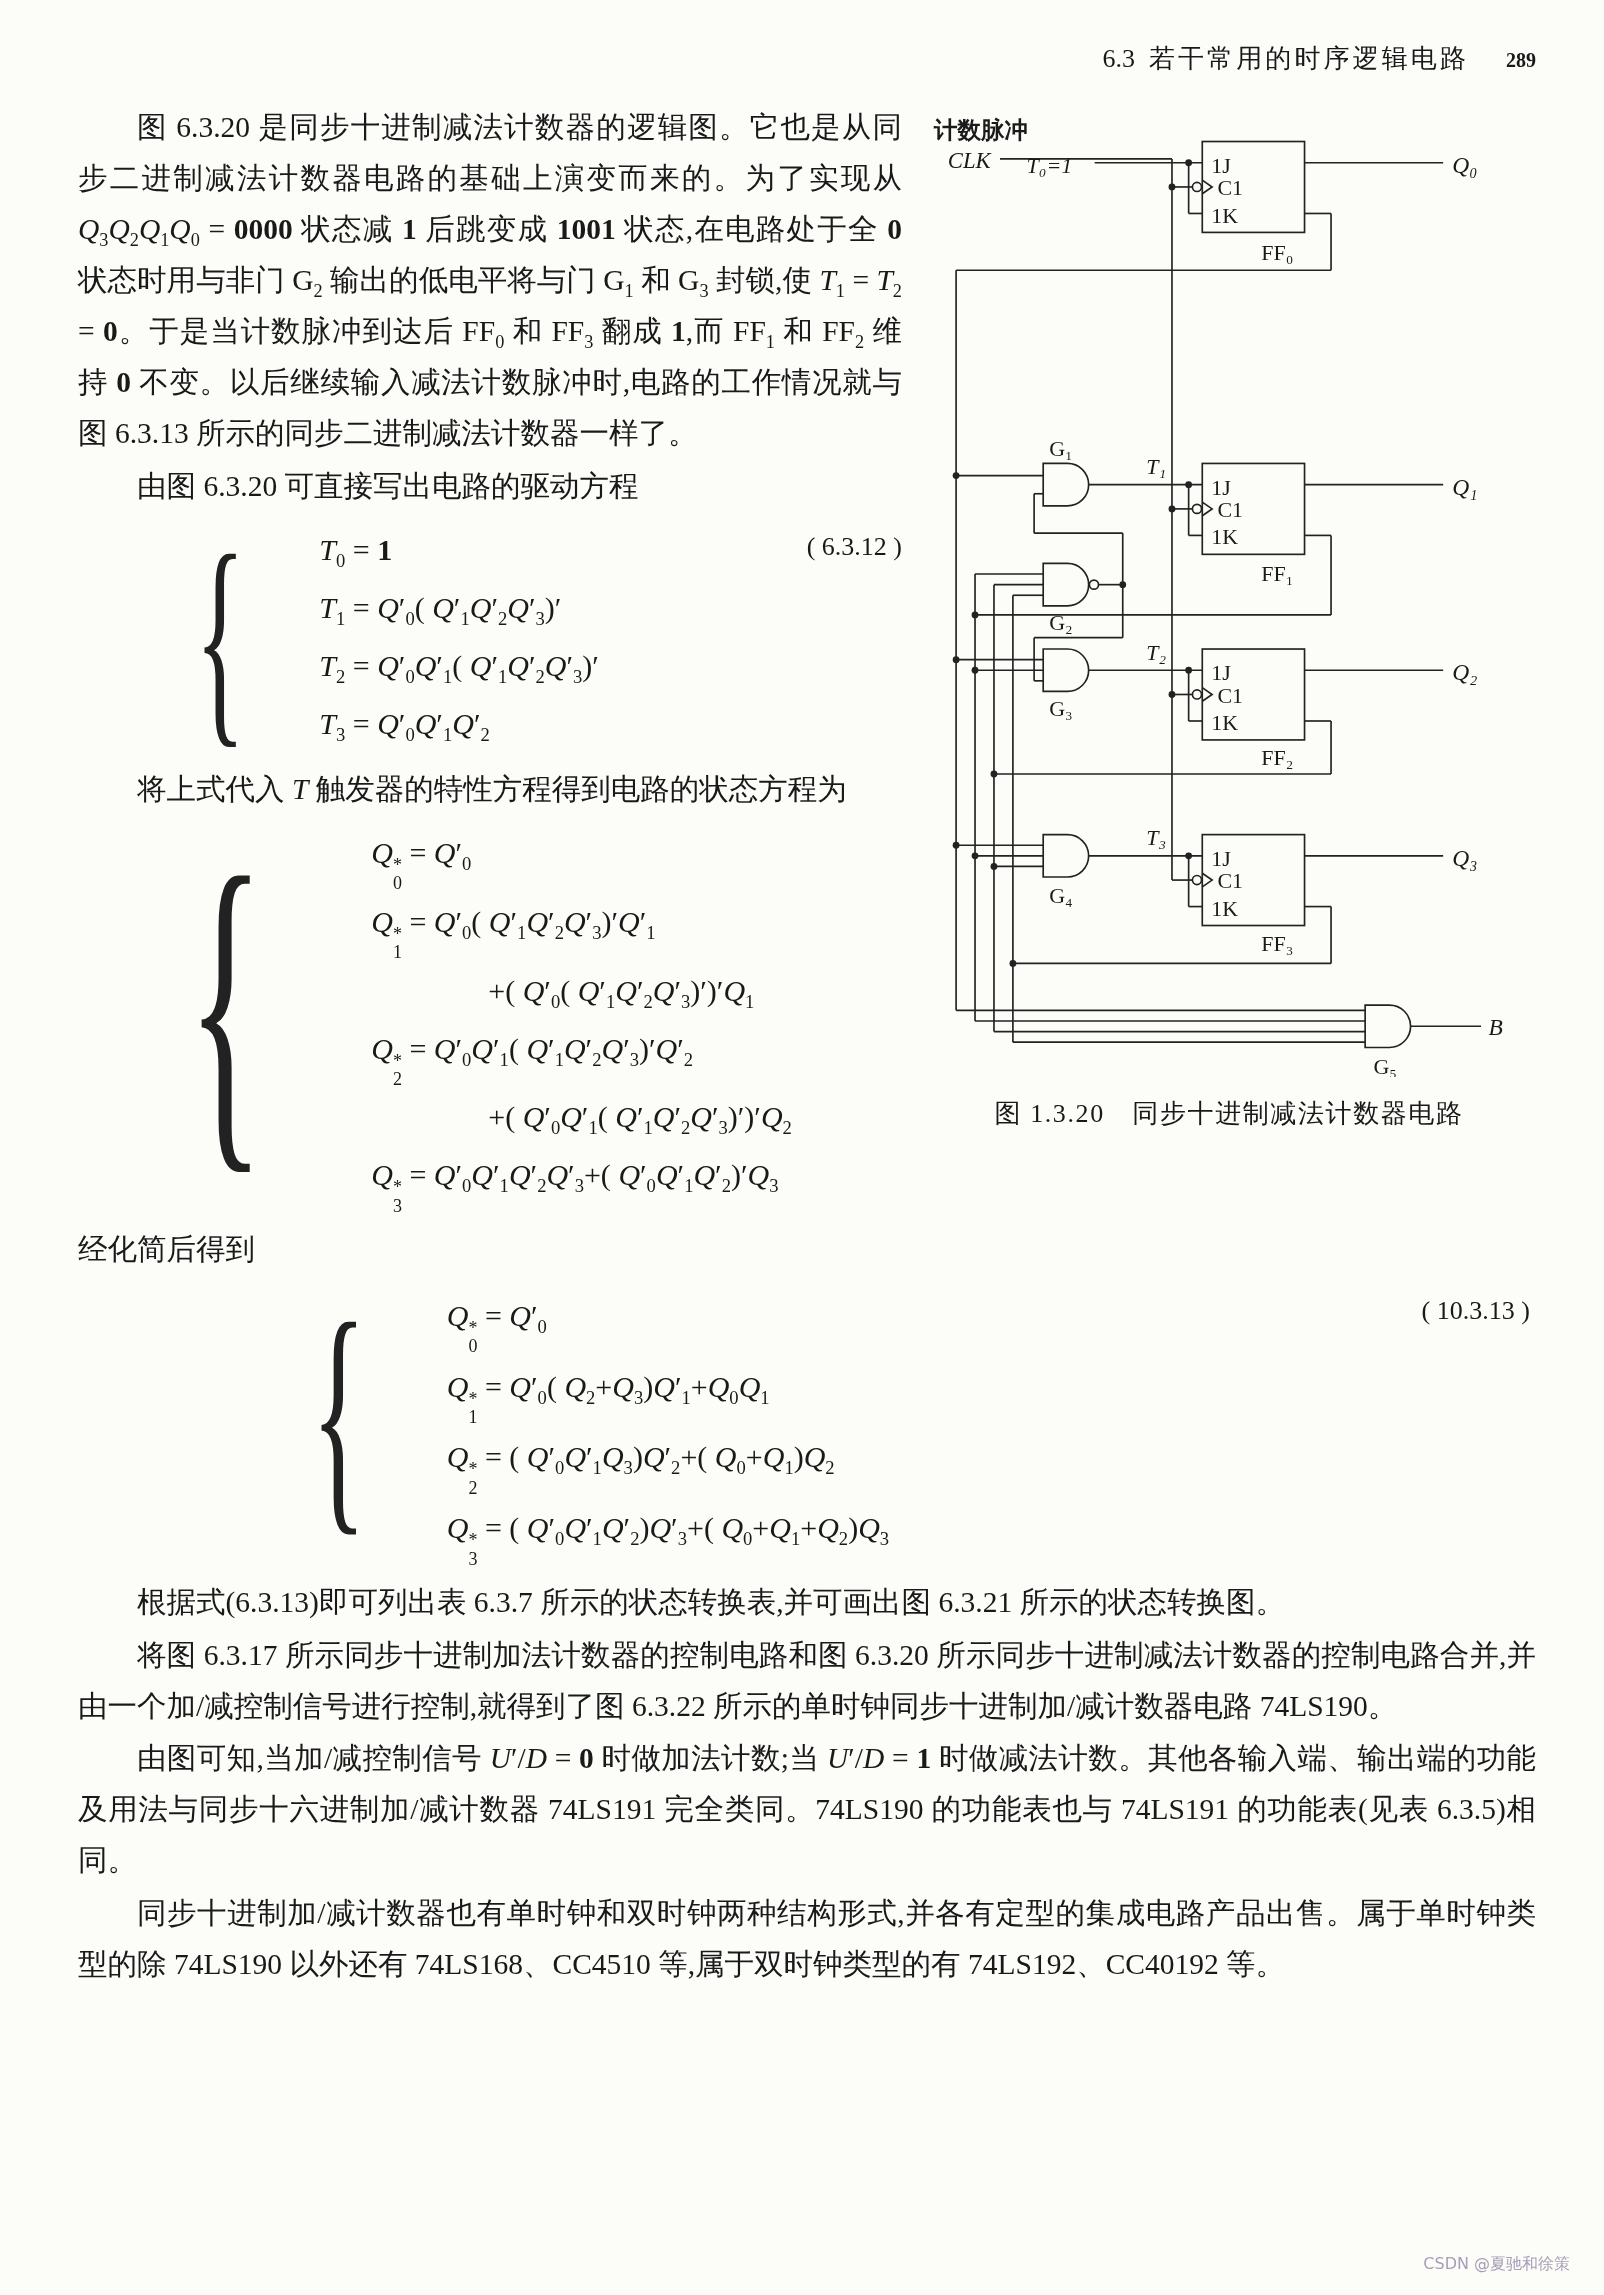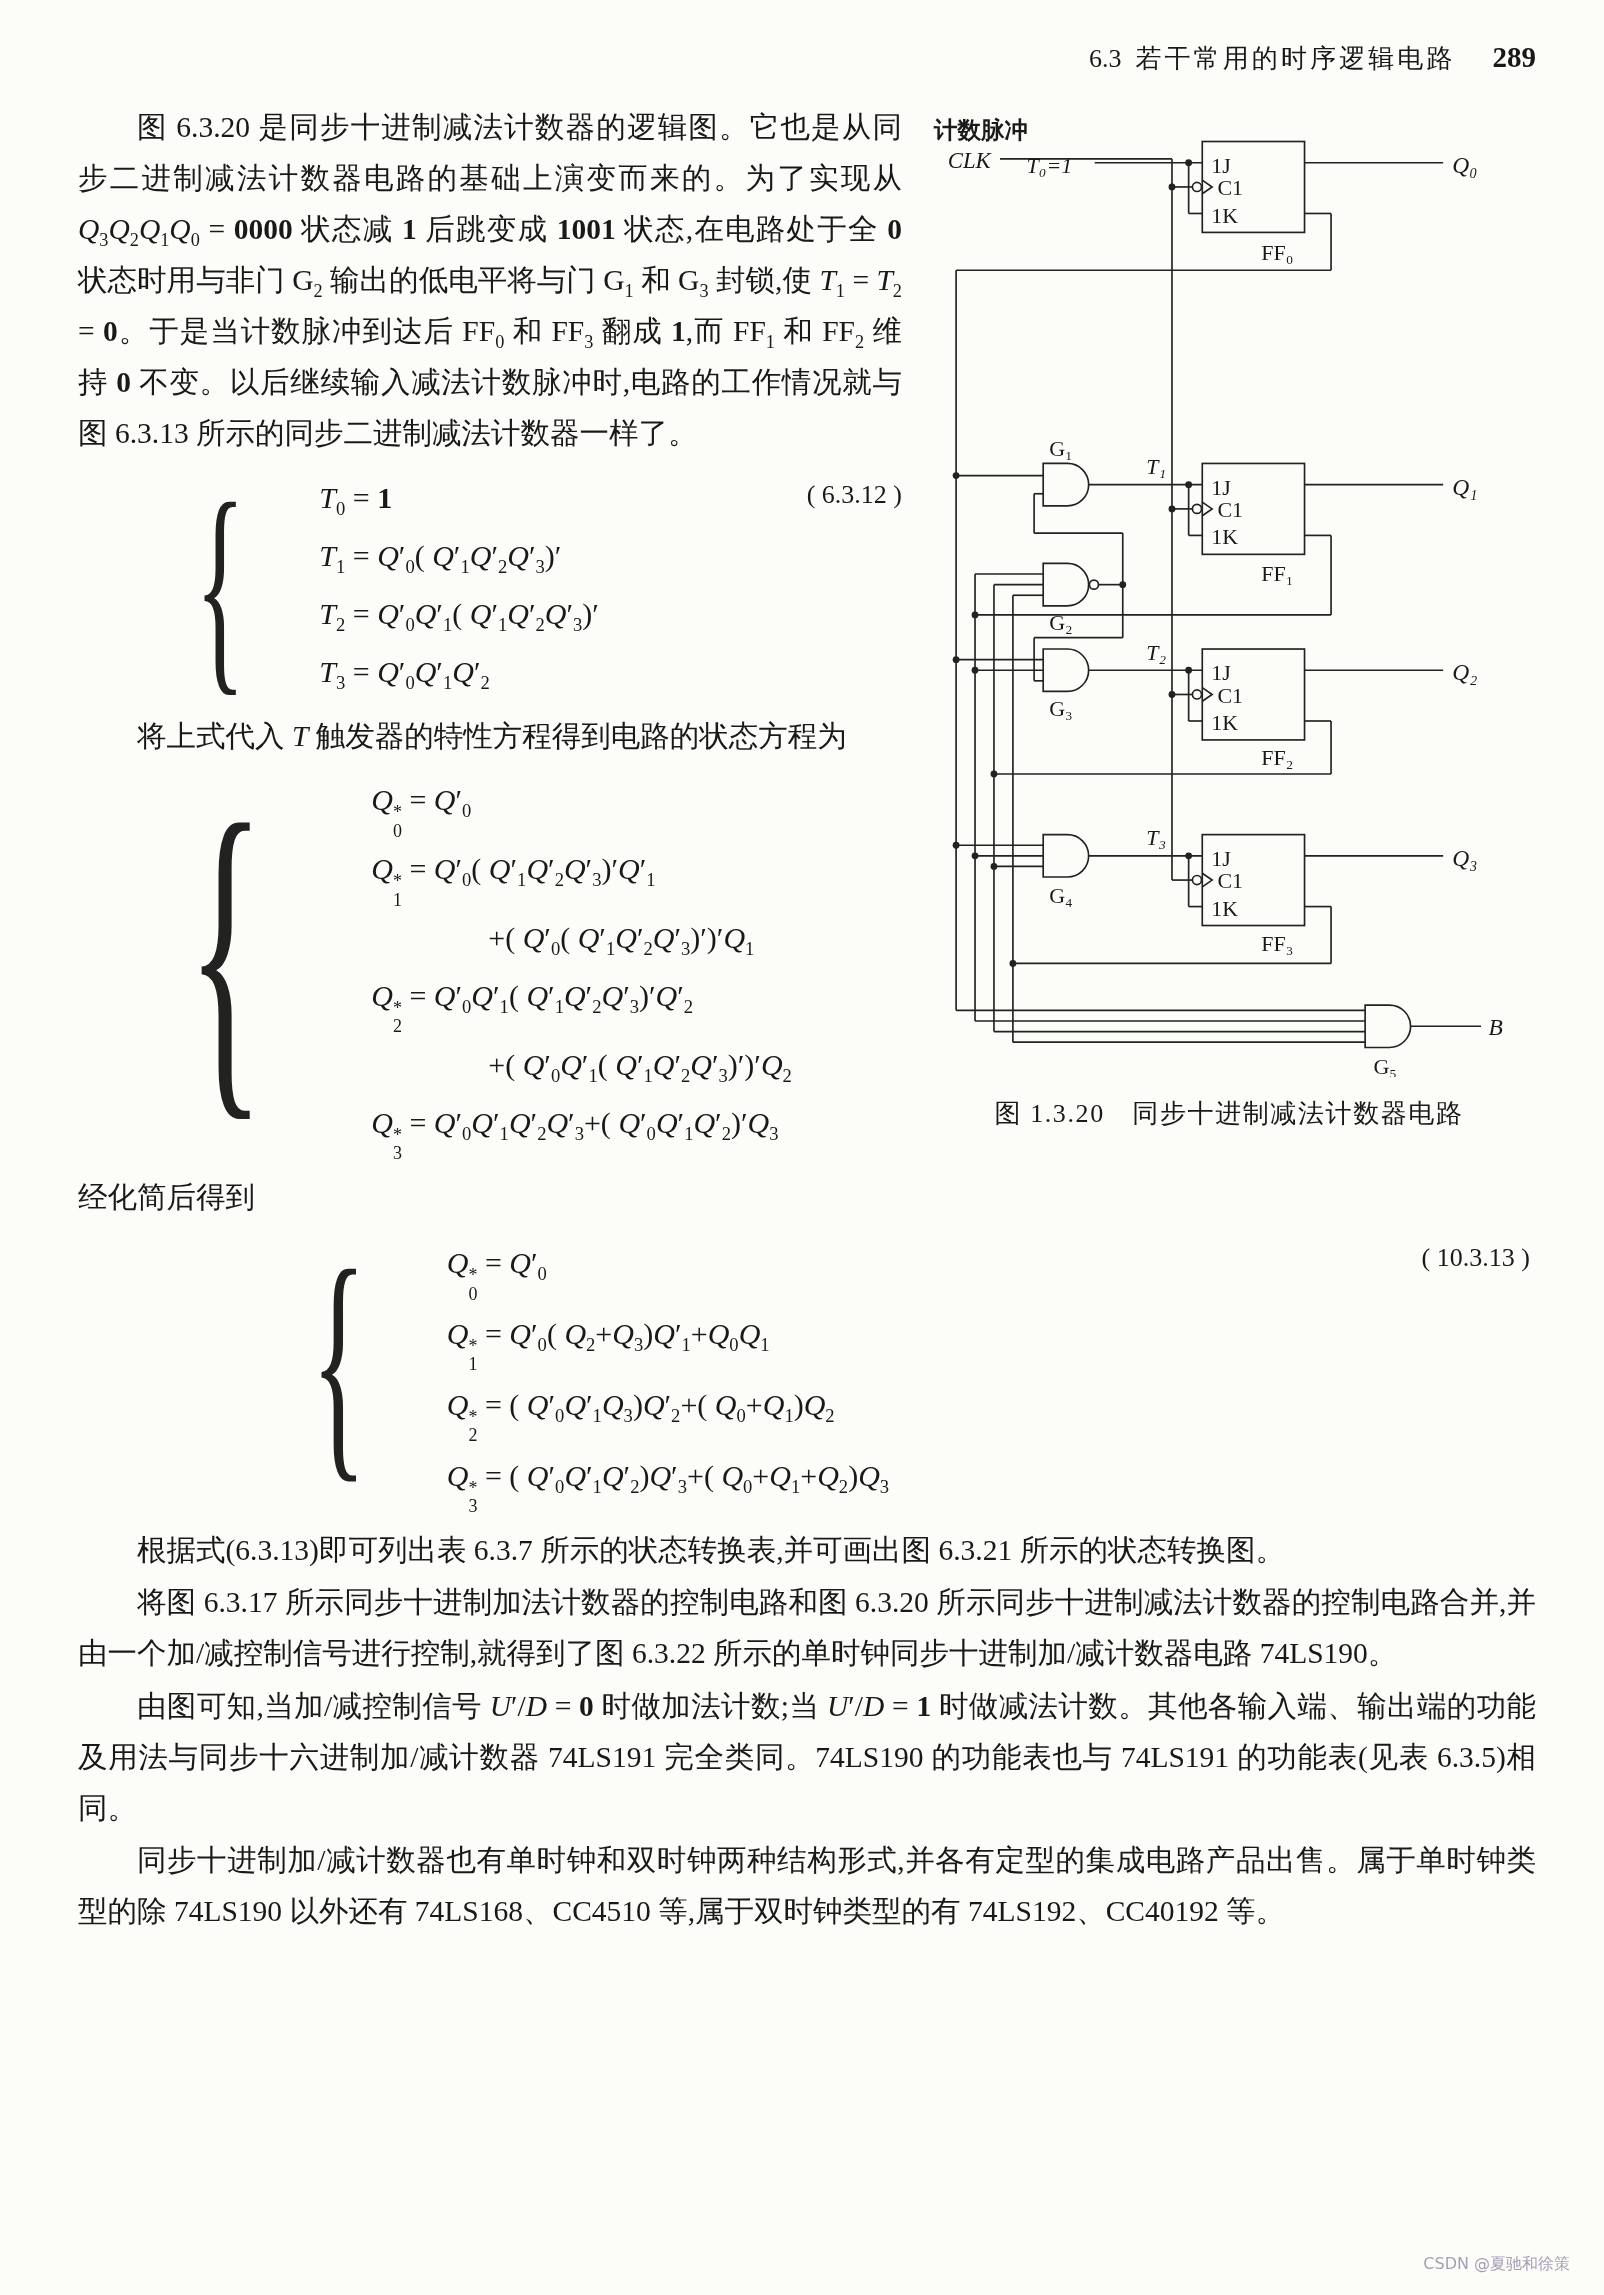--- a/index.html
+++ b/index.html
@@ -5,21 +5,21 @@
   html,body{margin:0;padding:0;background:#e9e9e9;}
   .page{
     position:relative;width:1604px;height:2295px;box-sizing:border-box;
     margin:0 auto;background:#fcfcf9;overflow:hidden;
     padding:41px 68px 0 78px;
     font-family:"Liberation Serif","DejaVu Serif",serif;color:#191919;
   }
   .header{display:flex;justify-content:flex-end;align-items:baseline;gap:14px;
     font-size:26px;margin-bottom:26.4px;}
   .htitle{letter-spacing:3.1px;margin-right:23px;}
-  .pagenum{font-weight:bold;font-size:29px;}
+  .pagenum{font-weight:bold;font-size:20px;}
   .content{font-size:29.5px;line-height:51px;text-align:justify;}
   .content p{margin:0 0 1.6px 0;text-indent:59px;}
   .content p.noind{text-indent:0;}
   sub{font-size:0.62em;line-height:0;}
   .ss{display:inline-flex;flex-direction:column;align-items:center;
       vertical-align:-0.45em;font-size:0.6em;line-height:1.02;font-style:normal;}
   .eqrow{display:flex;align-items:flex-start;overflow:hidden;margin:9.3px 0;}
   .eqrow .lines{display:flex;flex-direction:column;}
   .eqline{font-size:30px;line-height:58px;white-space:nowrap;text-indent:0;}
   .eq13 .eqline{line-height:62px;}
@@ -205,20 +205,21 @@
           <text x="700" y="746" font-size="31" font-style="italic">Q₂</text>
           <text x="700" y="991" font-size="31" font-style="italic">Q₃</text>
 
           <text x="748" y="1215" font-size="31" font-style="italic">B</text>
         </g>
       </svg>
       <figcaption>图 1.3.20　同步十进制减法计数器电路</figcaption>
     </figure>
 
     <p>图 6.3.20 是同步十进制减法计数器的逻辑图。它也是从同步二进制减法计数器电路的基础上演变而来的。为了实现从 <i>Q</i><sub>3</sub><i>Q</i><sub>2</sub><i>Q</i><sub>1</sub><i>Q</i><sub>0</sub> = <b>0000</b> 状态减 <b>1</b> 后跳变成 <b>1001</b> 状态,在电路处于全 <b>0</b> 状态时用与非门 G<sub>2</sub> 输出的低电平将与门 G<sub>1</sub> 和 G<sub>3</sub> 封锁,使 <i>T</i><sub>1</sub> = <i>T</i><sub>2</sub> = <b>0</b>。于是当计数脉冲到达后 FF<sub>0</sub> 和 FF<sub>3</sub> 翻成 <b>1</b>,而 FF<sub>1</sub> 和 FF<sub>2</sub> 维持 <b>0</b> 不变。以后继续输入减法计数脉冲时,电路的工作情况就与图 6.3.13 所示的同步二进制减法计数器一样了。</p>
+    <p>由图 6.3.20 可直接写出电路的驱动方程</p>
 
     <div class="eqrow eq12">
       <div class="brace b4"></div>
       <div class="lines">
         <div class="eqline"><i>T</i><sub>0</sub> = <b>1</b></div>
         <div class="eqline"><i>T</i><sub>1</sub> = <i>Q</i>′<sub>0</sub>( <i>Q</i>′<sub>1</sub><i>Q</i>′<sub>2</sub><i>Q</i>′<sub>3</sub>)′</div>
         <div class="eqline"><i>T</i><sub>2</sub> = <i>Q</i>′<sub>0</sub><i>Q</i>′<sub>1</sub>( <i>Q</i>′<sub>1</sub><i>Q</i>′<sub>2</sub><i>Q</i>′<sub>3</sub>)′</div>
         <div class="eqline"><i>T</i><sub>3</sub> = <i>Q</i>′<sub>0</sub><i>Q</i>′<sub>1</sub><i>Q</i>′<sub>2</sub></div>
       </div>
       <div class="eqnum">( 6.3.12 )</div>

